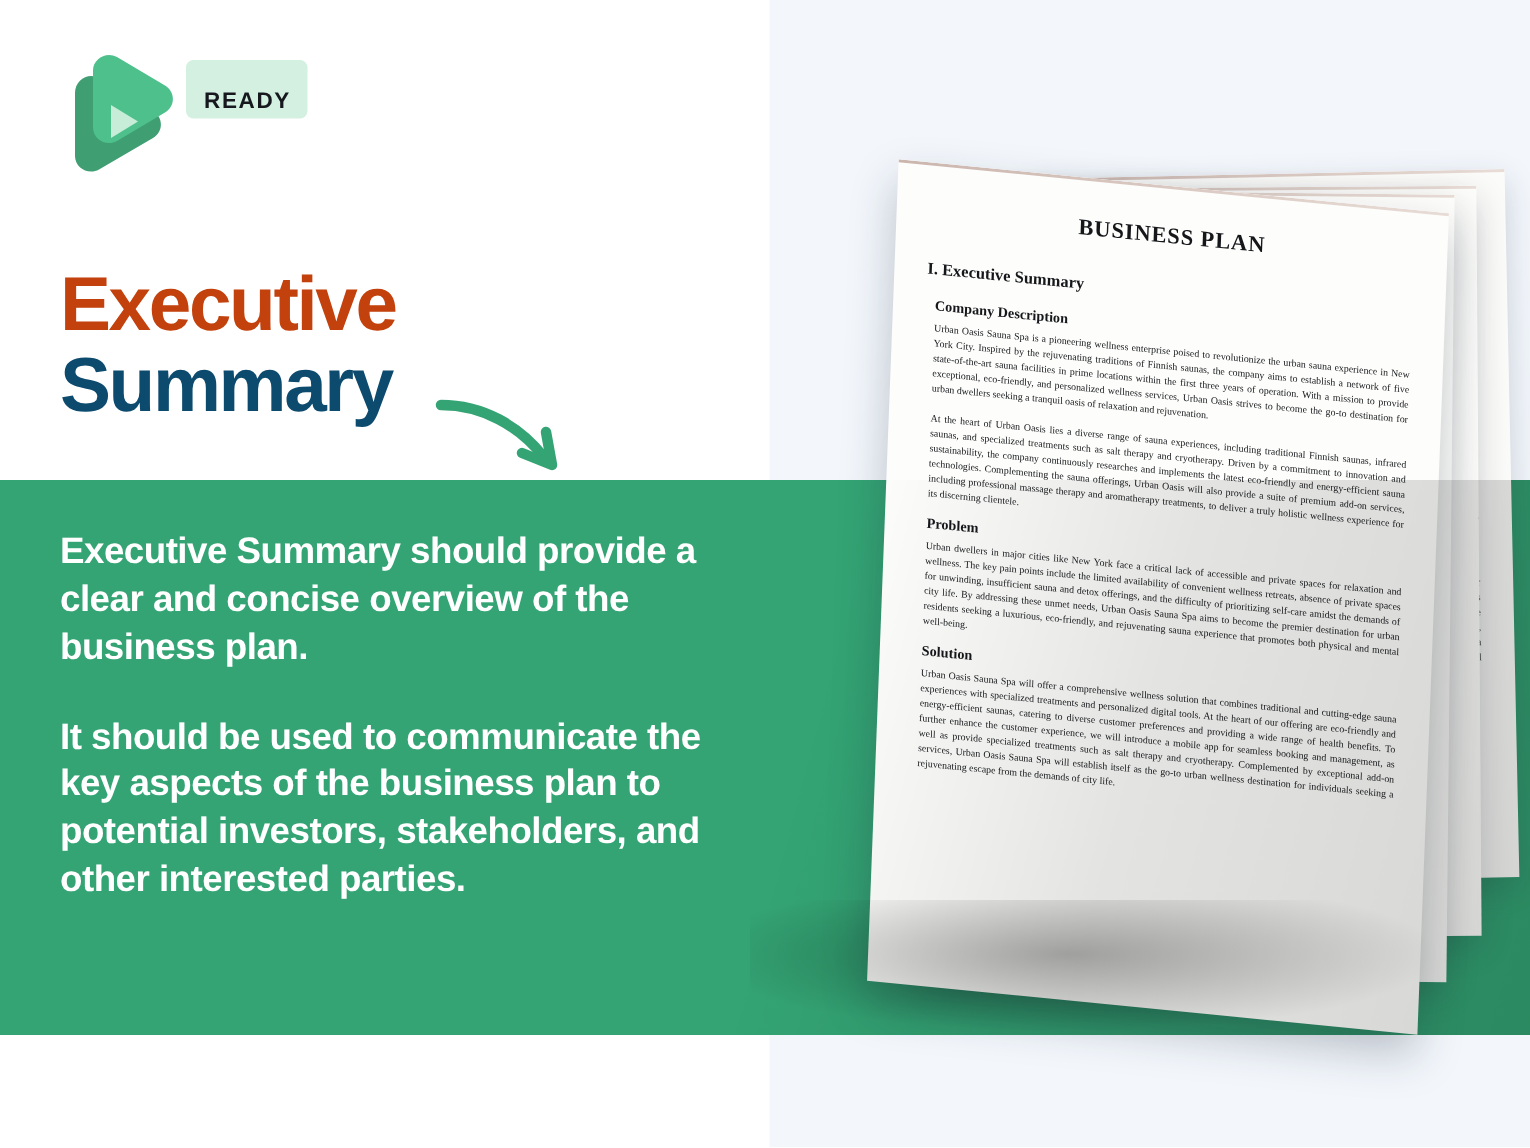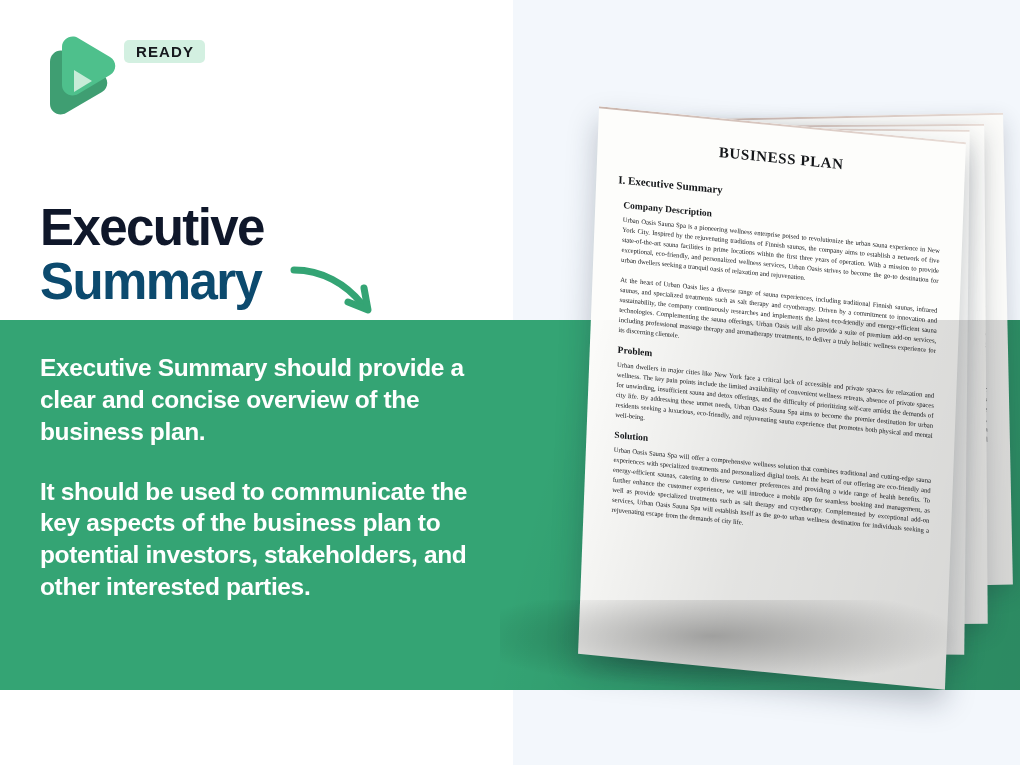--- a/index.html
+++ b/index.html
@@ -37,40 +37,40 @@
   .logo-mark {
     position:absolute; left:0; top:0; width:76px; height:80px;
   }
   .logo-text { position:absolute; left:84px; top:4px; }
   .ready-badge {
     display:inline-block;
     background:#d3f0e1;
     color:#16181d;
     font-size:15px; font-weight:bold;
     letter-spacing:1.1px;
-    padding:4px 11px 4px 12px;
+    padding:20px 11px 4px 12px;
     border-radius:5px;
     line-height:1;
   }
   .brand-name {
     margin-top:7px;
     font-size:31px;
     font-weight:bold;
     color:#121417;
     letter-spacing:-0.9px;
     line-height:1.05;
   }
 
   
   .headline {
     position:absolute; left:40px; top:176px; width:430px;
   }
   .headline-line1 {
-    font-size:51px; font-weight:bold; color:#0f172a;
-    letter-spacing:-1.6px; line-height:1.06;margin-top:25px;
+    font-size:51px; font-weight:bold; color:#c2410c;
+    letter-spacing:-1.6px; line-height:1.06;
   }
   .headline-line2 {
     font-size:51px; font-weight:bold; color:#0c4a6e;
     letter-spacing:-1.6px; line-height:1.06;
   }
 
   
   .arrow {
     position:absolute; left:288px; top:258px; width:100px; height:72px;
   }

